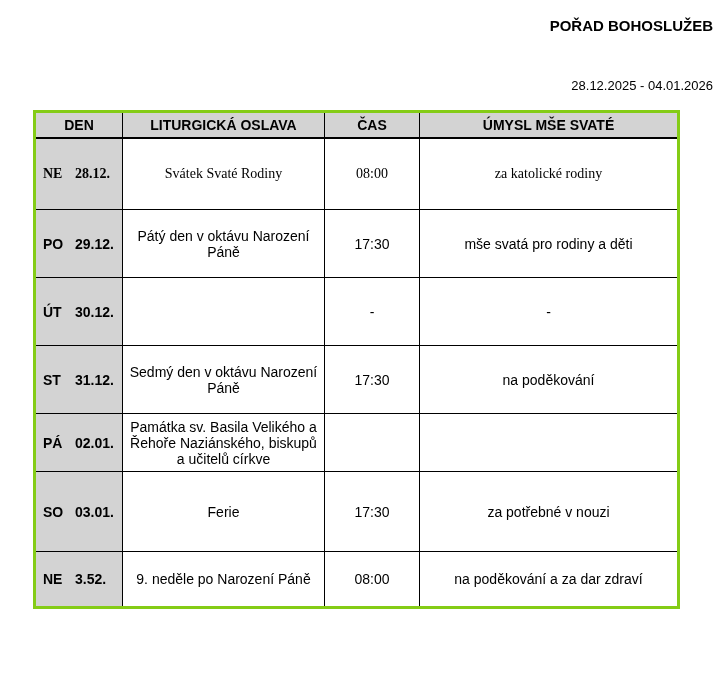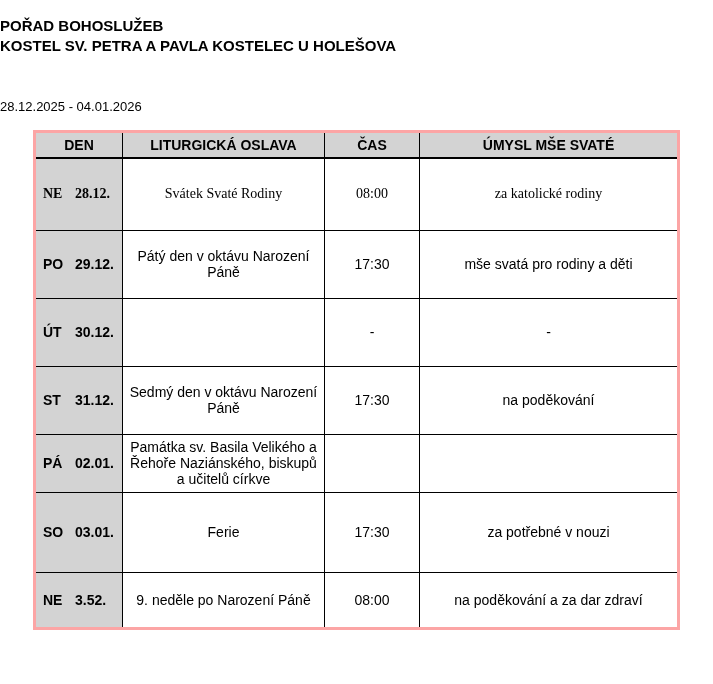--- a/index.html
+++ b/index.html
@@ -10,21 +10,21 @@
   .page {
     width: 713px;
     height: 684px;
     background: #ffffff;
     font-family: "Liberation Sans", sans-serif;
     color: #000000;
     box-sizing: border-box;
     overflow: hidden;
   }
   .titles {
-    text-align: left;
+    text-align: right;
     padding-top: 16px;
   }
   .title-main {
     font-size: 15px;
     font-weight: bold;
     line-height: 1.35;
   }
   .title-sub {
     font-size: 15px;
     font-weight: bold;
@@ -33,21 +33,21 @@
   .title-dates {
     font-size: 13px;
     font-weight: normal;
     line-height: 1.5;
     margin-top: 40px;
   }
   table.schedule {
     border-collapse: collapse;
     margin: 14px auto 0 auto;
     width: 644px;
-    border: 3px solid #fca5a5;
+    border: 3px solid #84cc16;
     table-layout: fixed;
     padding-left: 36px;
   }
   table.schedule col.c-den   { width: 88px;  }
   table.schedule col.c-oslava{ width: 202px; }
   table.schedule col.c-cas   { width: 95px;  }
   table.schedule col.c-umysl { width: 259px; }
 
   table.schedule th,
   table.schedule td {
@@ -89,21 +89,20 @@
   tbody tr:nth-child(7) { height: 56px; margin-left: 41px; }
   tbody tr:nth-child(8) { height: 64px; }
 </style>
 </head>
 <body>
 
 <div class="page">
 
   <div class="titles">
     <div class="title-main">POŘAD BOHOSLUŽEB</div>
-    <div class="title-sub">KOSTEL SV. PETRA A PAVLA KOSTELEC U HOLEŠOVA</div>
     <div class="title-dates">28.12.2025 - 04.01.2026</div>
   </div>
 
   <table class="schedule">
     <colgroup>
       <col class="c-den">
         <col class="c-oslava">
         <col class="c-cas">
         <col class="c-umysl">
     </colgroup>

